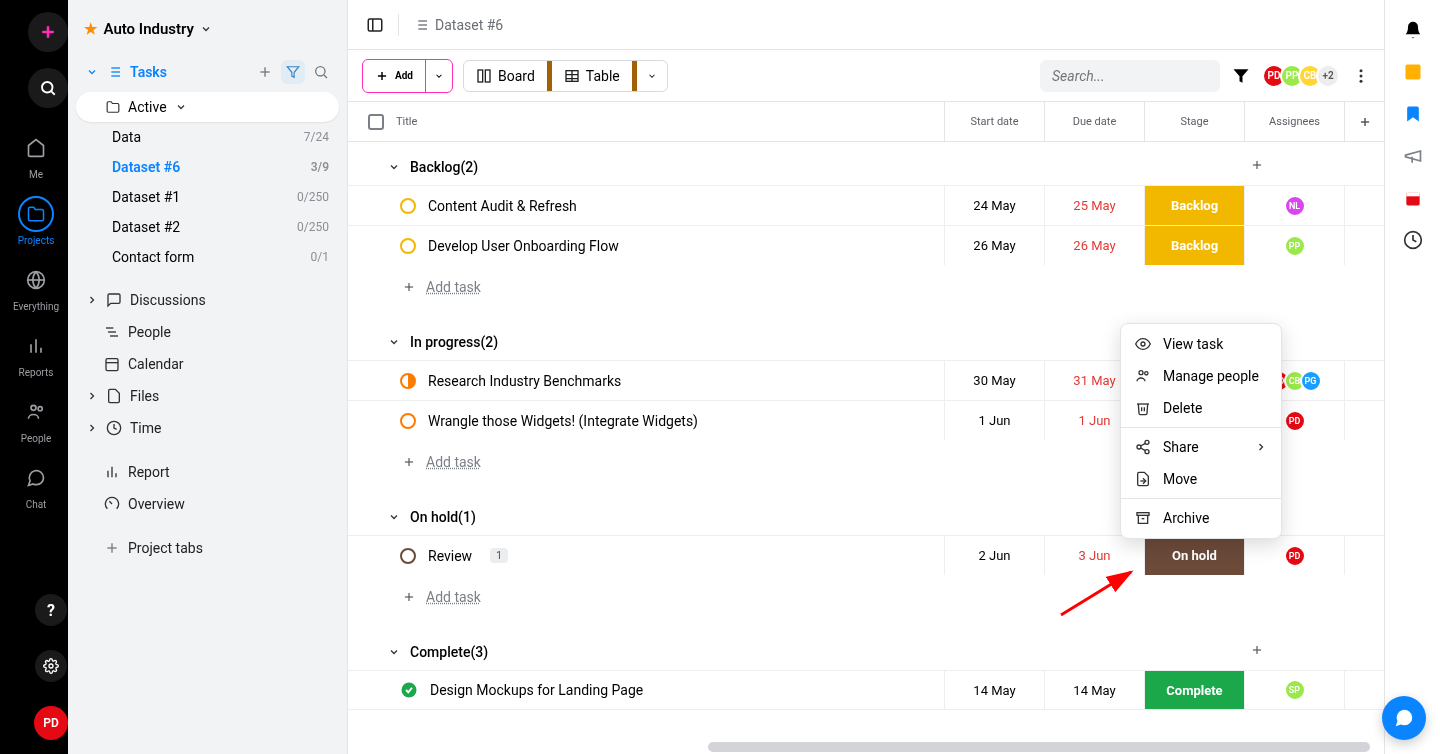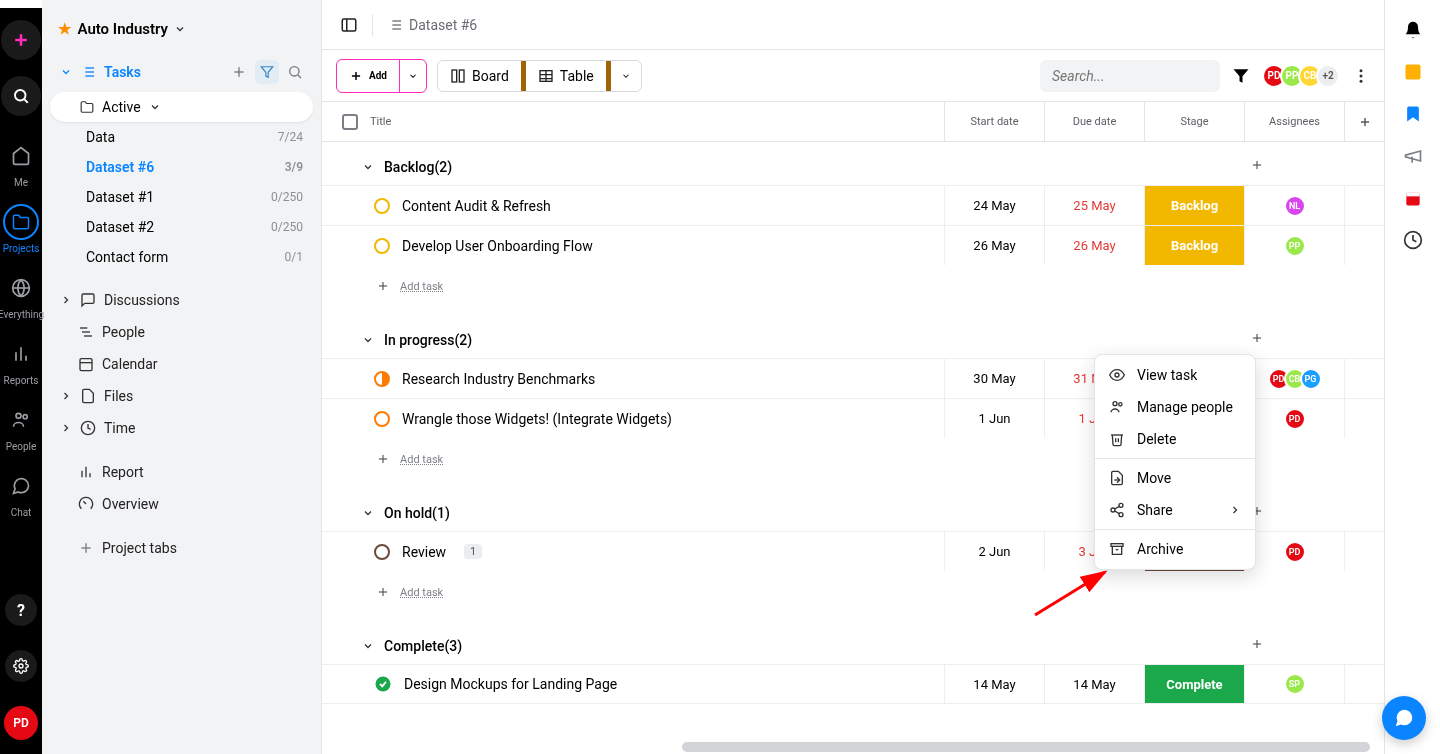--- a/index.html
+++ b/index.html
@@ -1,20 +1,20 @@
 <!DOCTYPE html>
 <html><head>
 <meta charset="utf-8">
 <style>
 * { box-sizing: border-box; margin: 0; padding: 0; font-family: -apple-system, BlinkMacSystemFont, "Segoe UI", Roboto, sans-serif; }
 html, body { width: 1440px; height: 754px; overflow: hidden; background: #fff; }
 
 
 .app { display: flex; width: 100%; height: 100%; }
-.nav-rail { width: 42px; background: #000; display: flex; flex-direction: column; align-items: center; padding-top: 12px; gap: 4px; position: relative; margin-top: 8px; }
+.nav-rail { width: 68px; background: #000; display: flex; flex-direction: column; align-items: flex-end; padding-top: 12px; gap: 4px; position: relative; }
 .sidebar { width: 280px; background: #f2f3f5; border-right: 1px solid #e2e4e8; padding: 16px 8px; overflow-y: auto; }
 .main { flex: 1; display: flex; flex-direction: column; background: #fff; min-width: 0; }
 .right-rail { width: 56px; border-left: 1px solid #e2e4e8; display: flex; flex-direction: column; align-items: center; padding-top: 20px; gap: 22px; }
 
 
 .nav-btn { width: 40px; height: 40px; border-radius: 50%; background: #1a1a1a; display: flex; align-items: center; justify-content: center; cursor: pointer; color: #fff; margin-bottom: 12px; }
 .nav-btn.add { background: #1a1a1a; }
 .nav-btn.add svg { stroke: #ff2db8; }
 .nav-item { width: 64px; display: flex; flex-direction: column; align-items: center; gap: 3px; padding: 6px 0; cursor: pointer; color: #9b9ea3; font-size: 10px; }
 .nav-item.active { color: #0a84ff; }
@@ -71,32 +71,32 @@
 .group-header .gh-add { color: #555; cursor: pointer; padding-right: 100px; }
 .row { display: flex; height: 40px; border-top: 1px solid #eee; align-items: center; font-size: 14px; }
 .row:last-child { border-bottom: 1px solid #eee; }
 .row-title { flex: 1; display: flex; align-items: center; gap: 12px; padding-left: 52px; }
 .row-col { width: 100px; text-align: center; border-left: 1px solid #eee; height: 100%; display: flex; align-items: center; justify-content: center; font-size: 13px; }
 .row-col.stage { color: #fff; font-weight: 700; }
 .row-col.assignees { gap: -4px; }
 .row-col.add { width: 40px; }
 .circle { width: 16px; height: 16px; border-radius: 50%; border: 2px solid; flex-shrink: 0; }
 .due-red { color: #e53935; }
-.add-task-row { display: flex; align-items: center; gap: 10px; padding: 14px 0 22px 54px; color: #7b7f86; font-size: 11px; cursor: pointer; }
+.add-task-row { display: flex; align-items: center; gap: 10px; padding: 14px 0 22px 54px; color: #7b7f86; font-size: 14px; cursor: pointer; }
 .add-task-row span { text-decoration: underline dotted; }
 .badge-count { background: #ecedef; border-radius: 4px; padding: 1px 6px; font-size: 11px; color: #555; margin-left: 6px; }
 
 
 .stg-backlog { background: #f2b800; }
 .stg-inprogress { background: #ff7a00; }
 .stg-onhold { background: #6b4a3a; }
 .stg-complete { background: #1aa84a; }
 
 
-.ctx-menu { position: absolute; top: 212px; left: 772px; width: 162px; background: #fff; border: 1px solid #e2e4e8; border-radius: 8px; box-shadow: 0 6px 20px rgba(0,0,0,0.15); padding: 4px 0; z-index: 100; }
+.ctx-menu { position: absolute; top: 181px; left: 772px; width: 162px; background: #fff; border: 1px solid #e2e4e8; border-radius: 8px; box-shadow: 0 6px 20px rgba(0,0,0,0.15); padding: 4px 0; z-index: 100; }
 .ctx-item { display: flex; align-items: center; gap: 12px; padding: 8px 14px; font-size: 14px; cursor: pointer; position: relative; }
 .ctx-sep { height: 1px; background: #e2e4e8; margin: 3px 0; }
 .ctx-item .chev-r { margin-left: auto; }
 .arrow-annotation { position: absolute; top: 418px; left: 708px; z-index: 101; pointer-events: none; }
 
 
 .rr-icon { width: 20px; height: 20px; cursor: pointer; }
 
 
 .chat-fab { position: absolute; bottom: 14px; right: 14px; width: 44px; height: 44px; border-radius: 50%; background: #0a84ff; display: flex; align-items: center; justify-content: center; cursor: pointer; box-shadow: 0 4px 12px rgba(0,0,0,0.2); }
@@ -453,38 +453,38 @@
             <svg width="16" height="16" viewBox="0 0 24 24" fill="none" stroke="#333" stroke-width="2">
               <polyline points="3 6 5 6 21 6"></polyline>
               <path d="M19 6l-1 14a2 2 0 01-2 2H8a2 2 0 01-2-2L5 6"></path>
               <path d="M10 11v6M14 11v6"></path>
             </svg>
             <span>Delete</span>
           </div>
         <div class="ctx-sep"></div>
         <div class="ctx-item">
             <svg width="16" height="16" viewBox="0 0 24 24" fill="none" stroke="#333" stroke-width="2">
-              <path d="M14 2H6a2 2 0 00-2 2v16a2 2 0 002 2h12a2 2 0 002-2V8z"></path>
-              <polyline points="12 11 16 15 12 19"></polyline>
-              <line x1="8" y1="15" x2="16" y2="15"></line>
-            </svg>
-            <span>Move</span>
-          </div>
-        <div class="ctx-item">
-            <svg width="16" height="16" viewBox="0 0 24 24" fill="none" stroke="#333" stroke-width="2">
               <circle cx="18" cy="5" r="3"></circle>
               <circle cx="6" cy="12" r="3"></circle>
               <circle cx="18" cy="19" r="3"></circle>
               <line x1="8.5" y1="10.5" x2="15.5" y2="6.5"></line>
               <line x1="8.5" y1="13.5" x2="15.5" y2="17.5"></line>
             </svg>
             <span>Share</span>
             <svg class="chev-r" width="12" height="12" viewBox="0 0 24 24" fill="none" stroke="#333" stroke-width="2.5">
               <polyline points="9 18 15 12 9 6"></polyline>
             </svg>
+          </div>
+        <div class="ctx-item">
+            <svg width="16" height="16" viewBox="0 0 24 24" fill="none" stroke="#333" stroke-width="2">
+              <path d="M14 2H6a2 2 0 00-2 2v16a2 2 0 002 2h12a2 2 0 002-2V8z"></path>
+              <polyline points="12 11 16 15 12 19"></polyline>
+              <line x1="8" y1="15" x2="16" y2="15"></line>
+            </svg>
+            <span>Move</span>
           </div>
         <div class="ctx-sep"></div>
         <div class="ctx-item">
             <svg width="16" height="16" viewBox="0 0 24 24" fill="none" stroke="#333" stroke-width="2">
               <rect x="3" y="4" width="18" height="4"></rect>
               <path d="M5 8v12h14V8"></path>
               <line x1="10" y1="13" x2="14" y2="13"></line>
             </svg>
             <span>Archive</span>
           </div>

